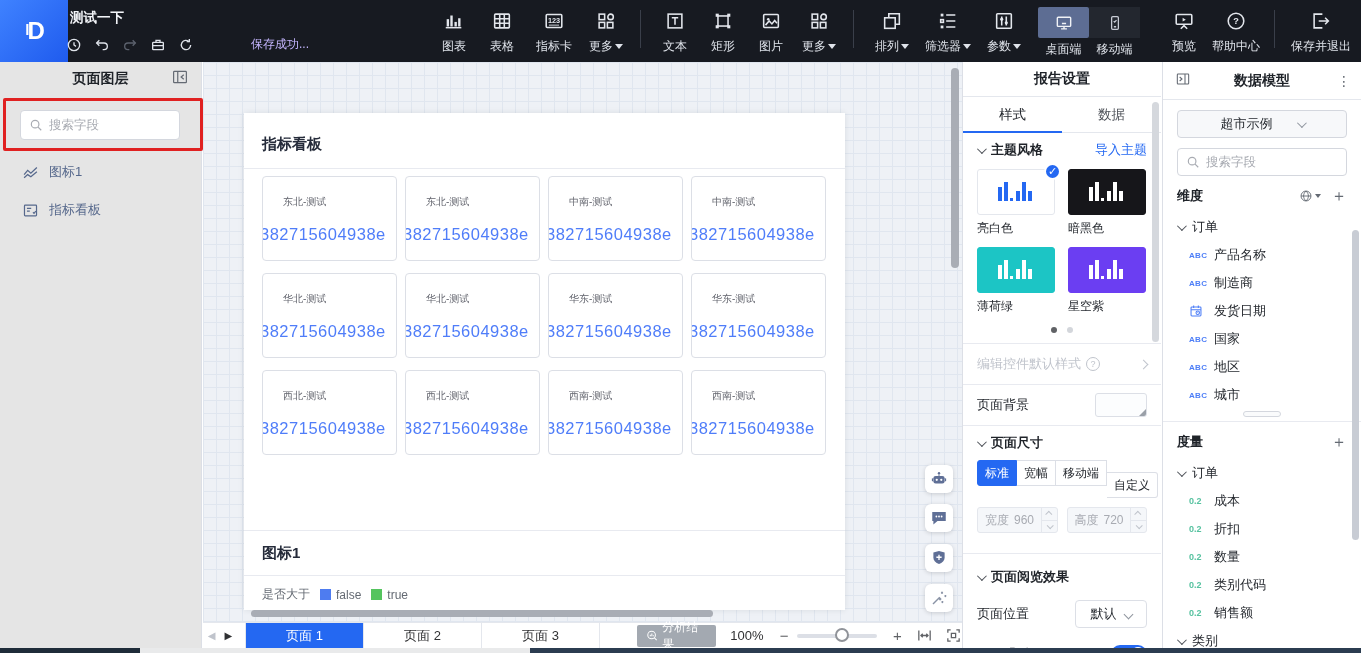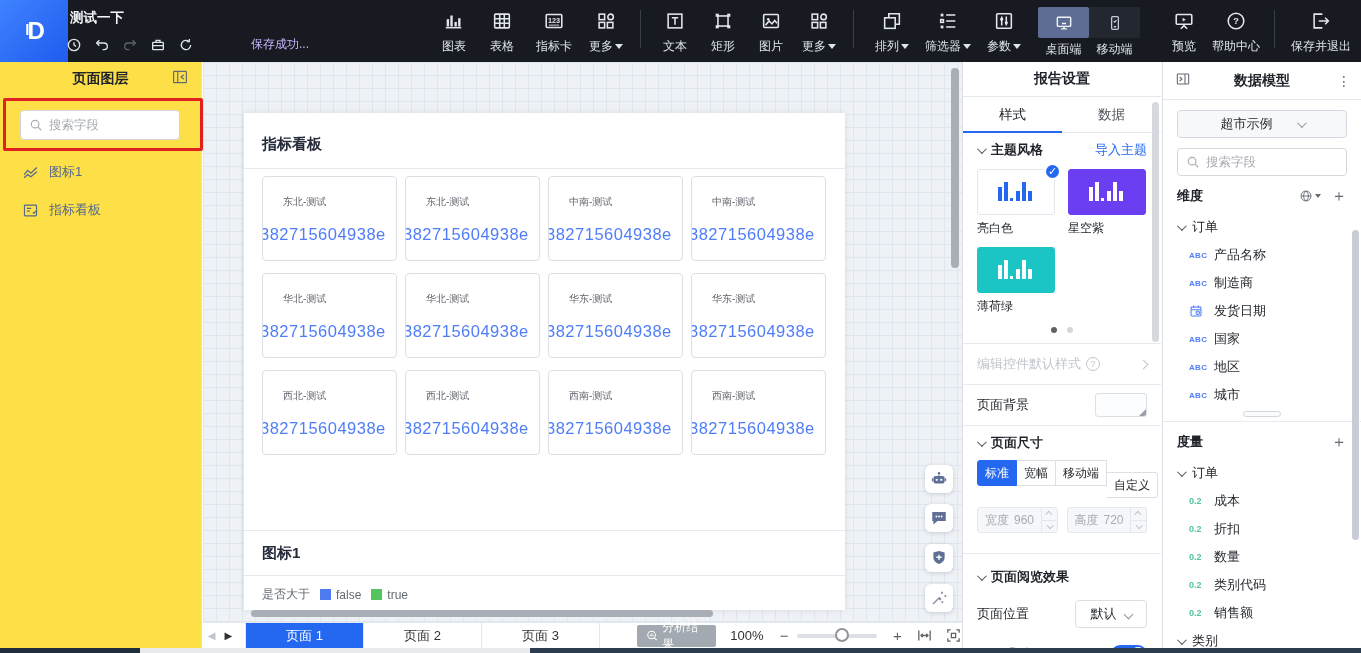--- a/index.html
+++ b/index.html
@@ -27,21 +27,21 @@
   .tri-dn { width:0; height:0; border-left:4px solid transparent; border-right:4px solid transparent; border-top:5px solid #dfe3ea; display:inline-block; }
   .h-div { width:1px; height:38px; background:#3a3f4a; margin:4px 10px 0; }
   .device { position:absolute; left:1038px; top:7px; display:flex; }
   .device-cell { display:flex; flex-direction:column; align-items:center; cursor:pointer; }
   .device-icobox { width:51px; height:31px; display:flex; align-items:center; justify-content:center; background:#23272f; }
   .device-cell.active .device-icobox { background:#5d6d93; border-radius:2px; }
   .device-lbl { font-size:12px; color:#dfe3ea; margin-top:3px; }
   .h-right { position:absolute; left:1160px; top:6px; display:flex; align-items:flex-start; }
 
   
-  .lpanel { position:absolute; left:0; top:62px; width:202px; height:586px; background:#fde047; border-right:1px solid #dcdfe6; }
+  .lpanel { position:absolute; left:0; top:62px; width:202px; height:586px; background:#e5e5e5; border-right:1px solid #dcdfe6; }
   .lpanel-hd { height:34px; display:flex; align-items:center; justify-content:center; position:relative; font-size:14px; font-weight:600; color:#1f2329; }
   .lpanel-collapse { position:absolute; right:12px; top:6px; color:#646a73; cursor:pointer; }
   .lsearch { position:absolute; left:20px; top:48px; width:160px; height:30px; border:1px solid #d4d7de; border-radius:4px;
              display:flex; align-items:center; padding:0 8px; gap:6px; background:#fff; }
   .lsearch input { border:0; outline:0; width:110px; font-size:12.5px; color:#1f2329; font-family:inherit; }
   .lsearch input::placeholder { color:#a8abb2; }
   .annot { position:absolute; left:3px; top:36px; width:200px; height:53px; border:3px solid #e02121; border-radius:2px; z-index:30; pointer-events:none; }
   .layer-item { position:absolute; left:0; width:200px; height:30px; display:flex; align-items:center; gap:10px; padding-left:22px;
                 color:#56688c; font-size:13px; cursor:pointer; }
   .layer-item svg { color:#56688c; flex:0 0 auto; }
@@ -589,44 +589,57 @@
             <rect x="14" y="17" width="3" height="3"></rect>
             <rect x="20" y="10" width="4" height="10"></rect>
             <rect x="26" y="1" width="4" height="19"></rect>
             <rect x="32" y="10" width="4" height="10"></rect>
           </svg>
         <span class="check-badge">✓</span>
       </div>
       <div class="theme-name">亮白色</div>
     </div>
     <div class="theme">
-      <div class="theme-box" style="background:#6b3ef2;border-color:#6b3ef2">
+      <div class="theme-box" style="background:#16161a;border-color:#16161a">
         <svg width="40" height="22" viewBox="0 0 40 22" fill="#ffffff">
             <rect x="2" y="6" width="4" height="14"></rect>
             <rect x="8" y="1" width="4" height="19"></rect>
             <rect x="14" y="17" width="3" height="3"></rect>
             <rect x="20" y="10" width="4" height="10"></rect>
             <rect x="26" y="1" width="4" height="19"></rect>
             <rect x="32" y="10" width="4" height="10"></rect>
           </svg>
       </div>
-      <div class="theme-name">星空紫</div>
+      <div class="theme-name">暗黑色</div>
     </div>
     <div class="theme">
       <div class="theme-box" style="background:#1cc5c5;border-color:#1cc5c5">
         <svg width="40" height="22" viewBox="0 0 40 22" fill="#ffffff">
             <rect x="2" y="6" width="4" height="14"></rect>
             <rect x="8" y="1" width="4" height="19"></rect>
             <rect x="14" y="17" width="3" height="3"></rect>
             <rect x="20" y="10" width="4" height="10"></rect>
             <rect x="26" y="1" width="4" height="19"></rect>
             <rect x="32" y="10" width="4" height="10"></rect>
           </svg>
       </div>
       <div class="theme-name">薄荷绿</div>
+    </div>
+    <div class="theme">
+      <div class="theme-box" style="background:#6b3ef2;border-color:#6b3ef2">
+        <svg width="40" height="22" viewBox="0 0 40 22" fill="#ffffff">
+            <rect x="2" y="6" width="4" height="14"></rect>
+            <rect x="8" y="1" width="4" height="19"></rect>
+            <rect x="14" y="17" width="3" height="3"></rect>
+            <rect x="20" y="10" width="4" height="10"></rect>
+            <rect x="26" y="1" width="4" height="19"></rect>
+            <rect x="32" y="10" width="4" height="10"></rect>
+          </svg>
+      </div>
+      <div class="theme-name">星空紫</div>
     </div>
 
   </div>
   <div class="dots">
     <span class="dot" style="background:#606266"></span>
     <span class="dot" style="background:#d3d6db"></span>
   </div>
 
   <div class="hr"></div>
   <div class="plain-row dis">

